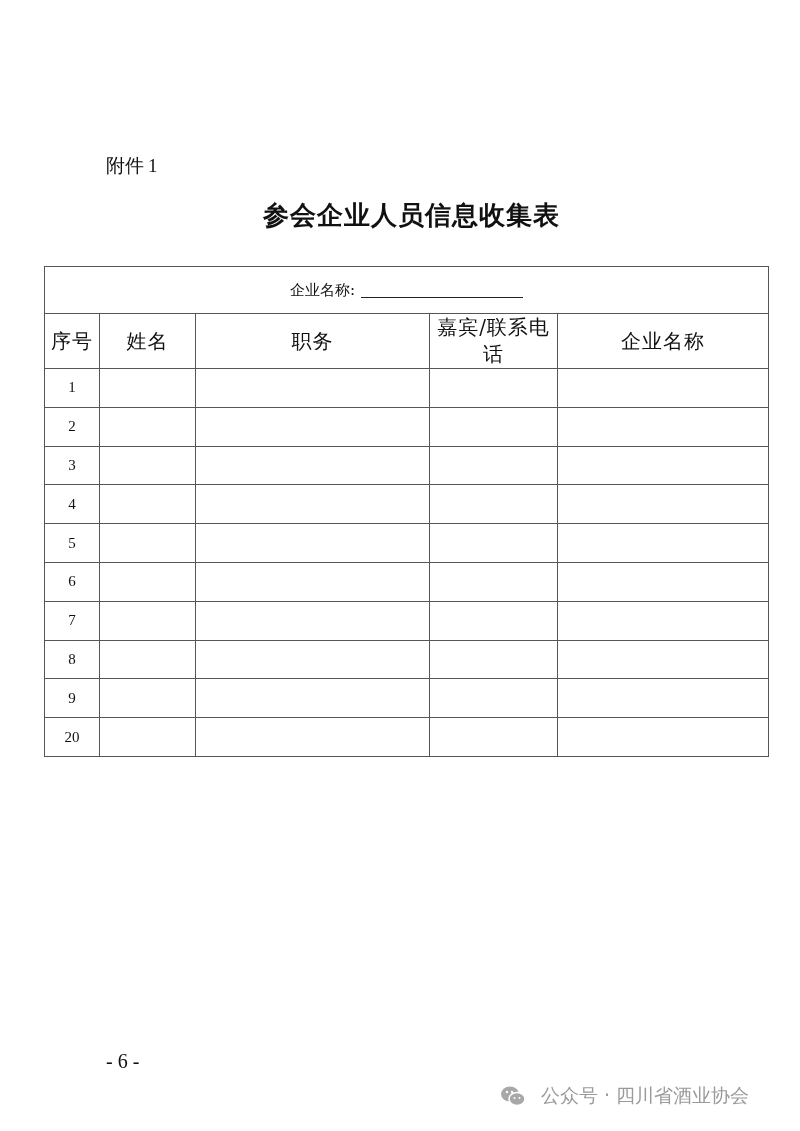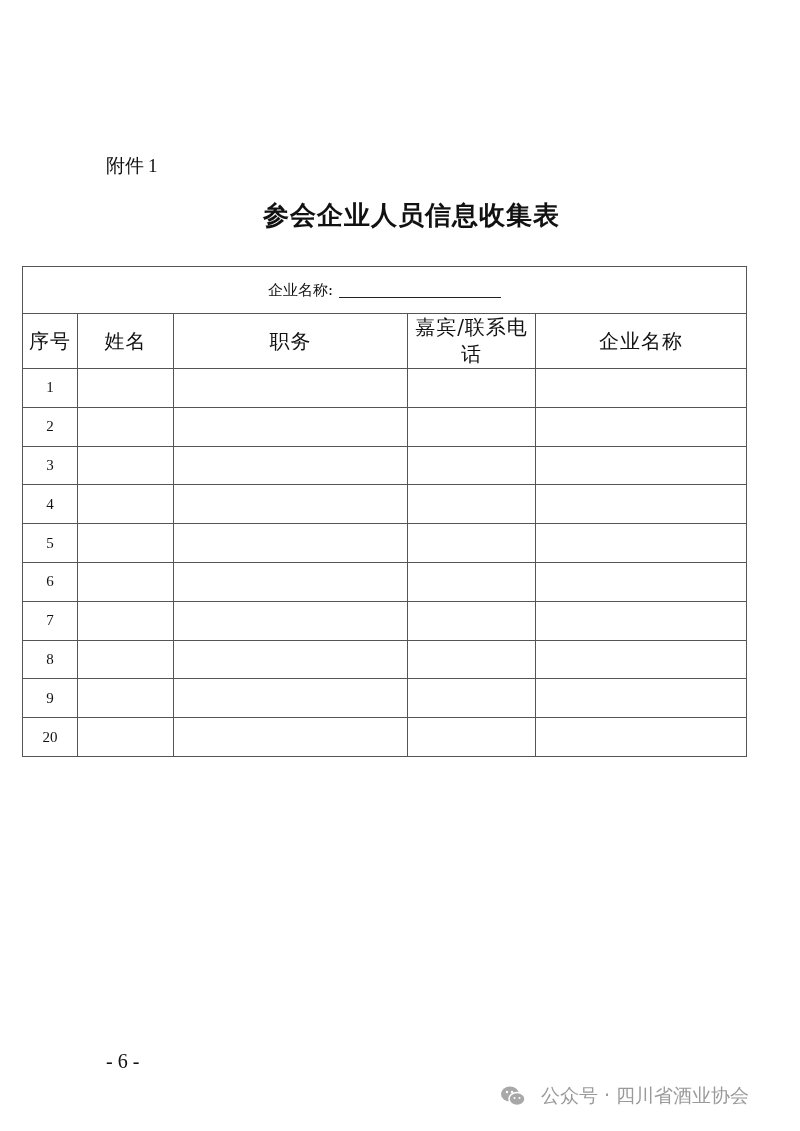--- a/index.html
+++ b/index.html
@@ -1,20 +1,20 @@
 <!DOCTYPE html>
 <html><head>
 <meta charset="utf-8">
 <style>
   html,body{margin:0;padding:0;background:#fff;}
   body{width:800px;height:1131px;position:relative;overflow:hidden;font-family:"DejaVu Serif","Liberation Serif",serif;color:#111;}
   .attach{position:absolute;left:106px;top:153px;font-size:19px;font-family:"DejaVu Sans","Liberation Sans",sans-serif;}
   .attach .num{font-family:"Liberation Serif",serif;font-size:19px;margin-left:4px;}
   .title{position:absolute;left:8px;width:800px;top:198px;text-align:center;font-size:26px;font-weight:bold;letter-spacing:1px;padding-left:7px;box-sizing:border-box;}
-  table{position:absolute;left:22px;top:266px;width:724px;border-collapse:collapse;table-layout:fixed;}
+  table{position:absolute;left:44px;top:266px;width:724px;border-collapse:collapse;table-layout:fixed;}
   td{border:1.4px solid #555;text-align:center;vertical-align:middle;font-size:15px;padding:0;}
   tr.company td{height:46px;}
   tr.head td{height:37px;font-size:20px;letter-spacing:1px;}
   tr.row td{height:37.8px;font-family:"Liberation Serif",serif;font-size:15px;}
   .uline{display:inline-block;width:162px;border-bottom:1.4px solid #222;height:16px;vertical-align:-3px;margin-left:6px;}
   .page{position:absolute;left:106px;top:1050px;font-family:"Liberation Serif",serif;font-size:20px;}
   .wm{position:absolute;left:500px;top:1083px;font-family:"DejaVu Sans","Liberation Sans",sans-serif;font-size:19px;color:#9a9a9a;display:flex;align-items:center;gap:15px;}
 </style>
 </head>
 <body>

